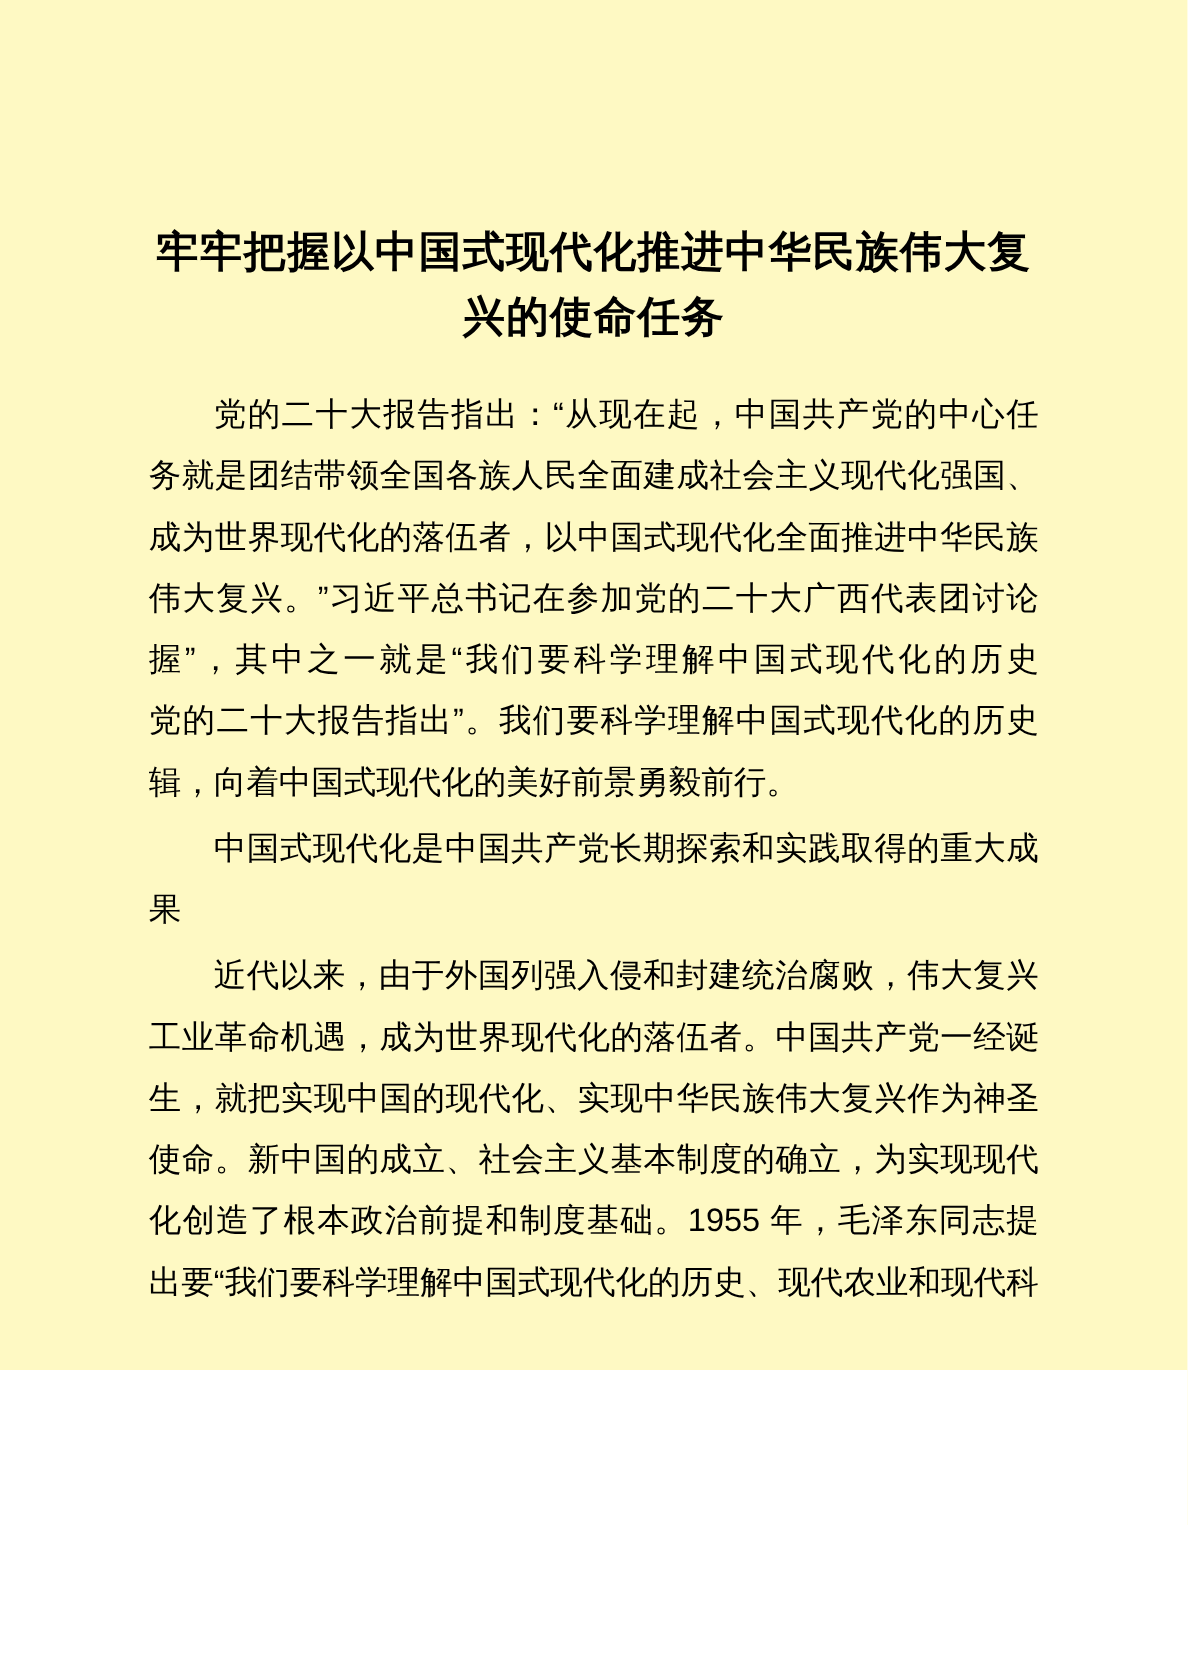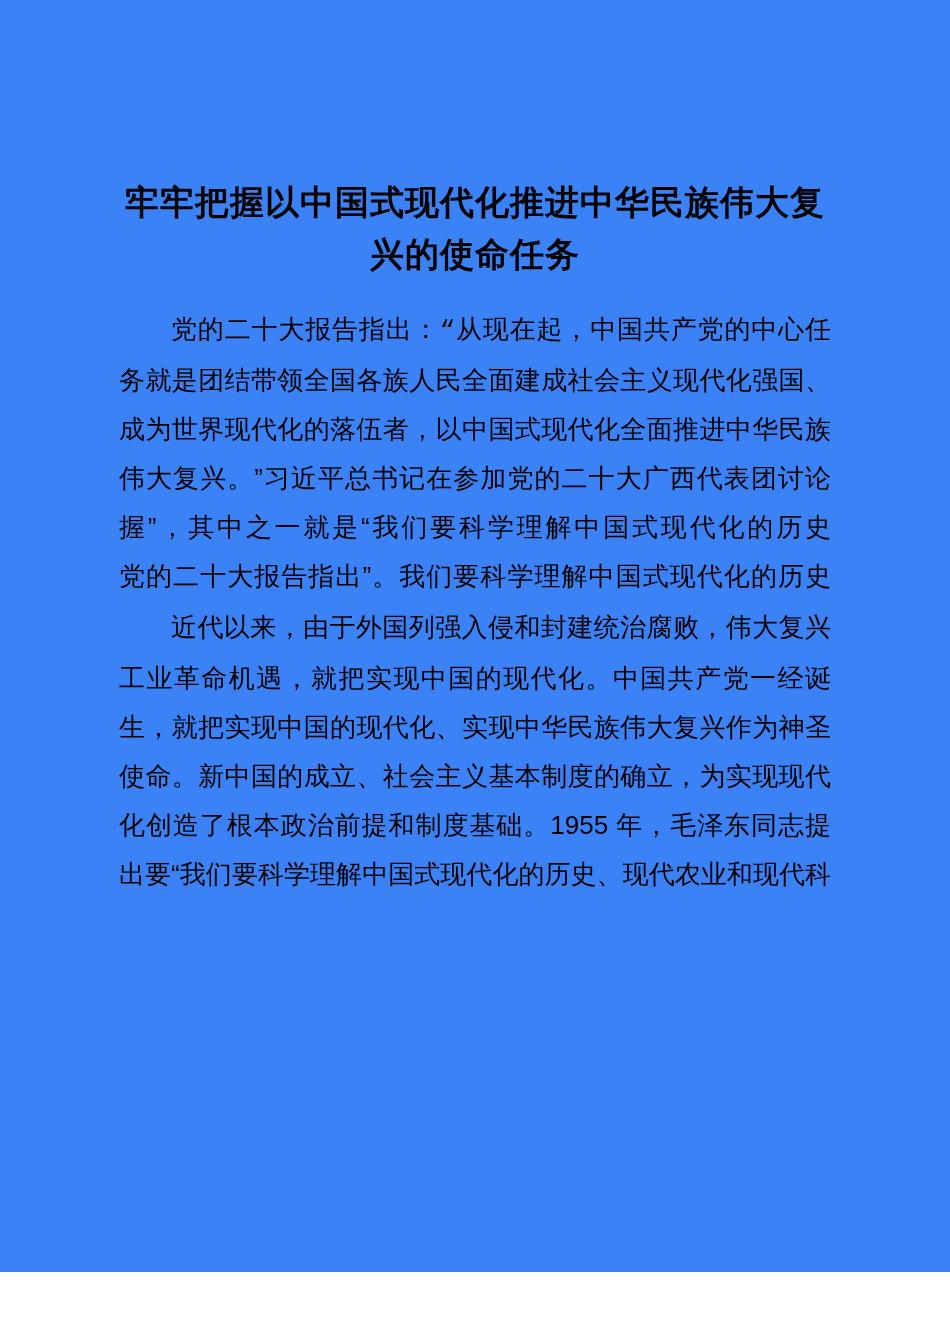--- a/index.html
+++ b/index.html
@@ -10,23 +10,23 @@
   body {
     width: 950px;
     height: 1344px;
     font-family: "Liberation Sans", sans-serif;
     color: #000000;
     overflow: hidden;
   }
   .page {
     box-sizing: border-box;
     width: 950px;
-    height: 1272px;
+    height: 1096px;
     padding: 176px 119px 0 119px;
-    background: #3b82f6;
+    background: #fef9c3;
     overflow: hidden;
   }
   .doc-title {
     margin: 0 0 27px 0;
     font-size: 34px;
     font-weight: 700;
     line-height: 52px;
     text-align: center;
     letter-spacing: 1px;
   }
@@ -41,21 +41,20 @@
   }
   .line {
     font-size: 26px;
     line-height: 49px;
     text-align: justify;
     text-align-last: justify;
     min-height: 49px;
   }
   .line.indent {
     text-indent: 52px;
-    font-family: Liberation Mono, monospace;
   }
   .line.end {
     text-align-last: left;
   }
 </style>
 </head>
 <body>
 
 <div class="page">
 
@@ -66,26 +65,31 @@
 
   <div class="content">
 
     <div class="para">
       <div class="line indent">党的二十大报告指出：“从现在起，中国共产党的中心任</div>
       <div class="line">务就是团结带领全国各族人民全面建成社会主义现代化强国、</div>
       <div class="line">成为世界现代化的落伍者，以中国式现代化全面推进中华民族</div>
       <div class="line">伟大复兴。”习近平总书记在参加党的二十大广西代表团讨论</div>
       <div class="line">握”，其中之一就是“我们要科学理解中国式现代化的历史</div>
       <div class="line">党的二十大报告指出”。我们要科学理解中国式现代化的历史</div>
+      <div class="line end">辑，向着中国式现代化的美好前景勇毅前行。</div>
     </div>
 
+    <div class="para">
+      <div class="line indent">中国式现代化是中国共产党长期探索和实践取得的重大成</div>
+      <div class="line end">果</div>
+    </div>
 
     <div class="para">
       <div class="line indent">近代以来，由于外国列强入侵和封建统治腐败，伟大复兴</div>
-      <div class="line">工业革命机遇，就把实现中国的现代化。中国共产党一经诞</div>
+      <div class="line">工业革命机遇，成为世界现代化的落伍者。中国共产党一经诞</div>
       <div class="line">生，就把实现中国的现代化、实现中华民族伟大复兴作为神圣</div>
       <div class="line">使命。新中国的成立、社会主义基本制度的确立，为实现现代</div>
       <div class="line">化创造了根本政治前提和制度基础。1955 年，毛泽东同志提</div>
       <div class="line">出要“我们要科学理解中国式现代化的历史、现代农业和现代科</div>
     </div>
 
   </div>
 </div>
 
 </body></html>

